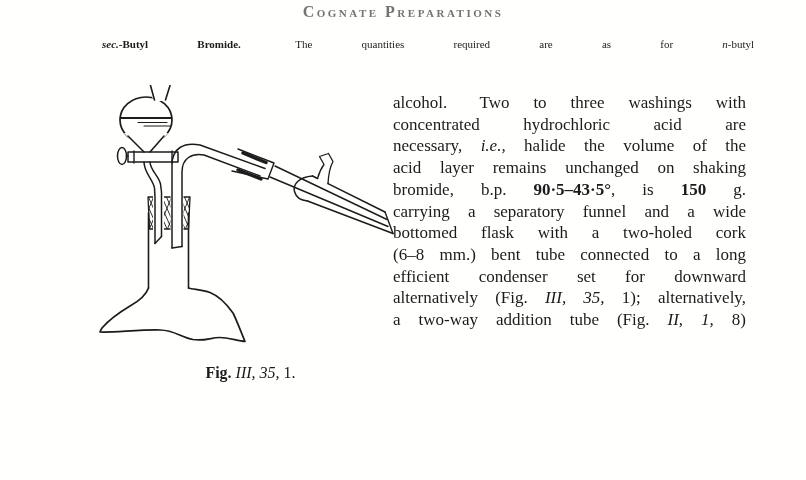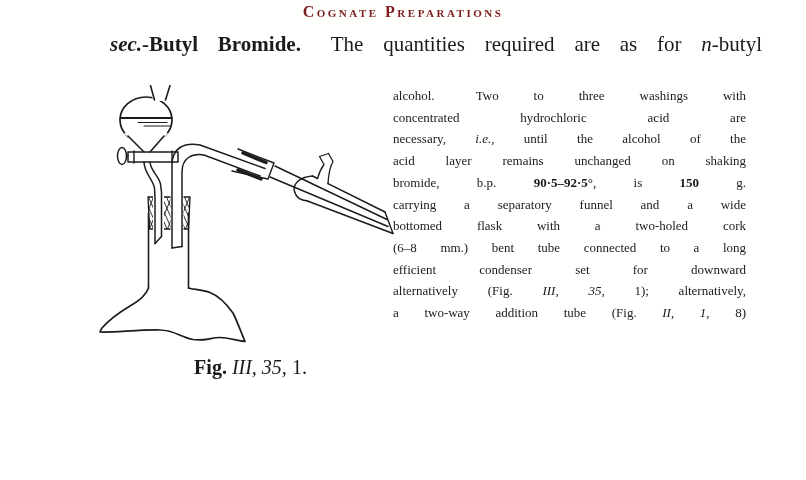--- a/index.html
+++ b/index.html
@@ -6,33 +6,33 @@
   body{
     width:806px;height:480px;position:relative;overflow:hidden;
     background:#ffffff;
     font-family:"Liberation Serif","DejaVu Serif",serif;
     color:#1b1b1b;
   }
   #page{position:absolute;inset:0;background:#fffffe;}
   #header{
     position:absolute;left:60px;top:3px;width:686px;
     text-align:center;font-variant:small-caps;font-weight:600;
-    font-size:16px;letter-spacing:2.5px;color:#7f1d1d;
+    font-size:16px;letter-spacing:2.5px;color:#737373;
   }
   #para-top{
-    position:absolute;left:76px;top:35px;width:686px;
-    font-size:21px;line-height:19.5px;
+    position:absolute;left:68px;top:35px;width:686px;
+    font-size:11px;line-height:19.5px;
   }
   #right-col{
-    position:absolute;left:393px;top:85px;width:353px;
-    font-size:13px;line-height:21.7px;
+    position:absolute;left:393px;top:92px;width:353px;
+    font-size:17px;line-height:21.7px;
   }
   #caption{
-    position:absolute;left:138px;top:356px;width:225px;
-    font-size:20px;
+    position:absolute;left:138px;top:364px;width:225px;
+    font-size:16px;
   }
   .tline{text-align:justify;text-align-last:justify;white-space:normal;}
   .center .tline{text-align:center;text-align-last:center;}
   .b{font-weight:bold}
   .i{font-style:italic}
   .bi{font-weight:bold;font-style:italic}
   #figure-svg{position:absolute;left:60px;top:85px;width:340px;height:270px;}
 </style>
 </head>
 <body>
@@ -41,23 +41,23 @@
 
   <div id="header">Cognate Preparations</div>
 
   <div id="para-top">
       <div class="tline" style="text-indent: 34px;"><span class="bi">sec.</span><span class="b">-Butyl Bromide.</span><span>  The quantities required are as for </span><span class="i">n</span><span>-butyl</span></div>
     </div>
 
   <div id="right-col">
       <div class="tline"><span>alcohol.  Two to three washings with</span></div>
       <div class="tline"><span>concentrated hydrochloric acid are</span></div>
-      <div class="tline"><span>necessary, </span><span class="i">i.e.,</span><span> until the alcohol of the</span></div>
+      <div class="tline"><span>necessary, </span><span class="i">i.e.,</span><span> halide the volume of the</span></div>
       <div class="tline"><span>acid layer remains unchanged on shaking</span></div>
-      <div class="tline"><span>bromide, b.p. </span><span class="b">90·5–92·5°</span><span>, is </span><span class="b">150</span><span> g.</span></div>
+      <div class="tline"><span>bromide, b.p. </span><span class="b">90·5–43·5°</span><span>, is </span><span class="b">150</span><span> g.</span></div>
       <div class="tline"><span>carrying a separatory funnel and a wide</span></div>
       <div class="tline"><span>bottomed flask with a two-holed cork</span></div>
       <div class="tline"><span>(6–8 mm.) bent tube connected to a long</span></div>
       <div class="tline"><span>efficient condenser set for downward</span></div>
       <div class="tline"><span>alternatively (Fig. </span><span class="i">III, 35,</span><span> 1); alternatively,</span></div>
       <div class="tline"><span>a two-way addition tube (Fig. </span><span class="i">II, 1,</span><span> 8)</span></div>
     </div>
 
   <svg id="figure-svg" viewBox="0 0 340 270" xmlns="http://www.w3.org/2000/svg">
     <g fill="none" stroke="#1c1c1c" stroke-width="1.5" stroke-linecap="round" stroke-linejoin="round">

